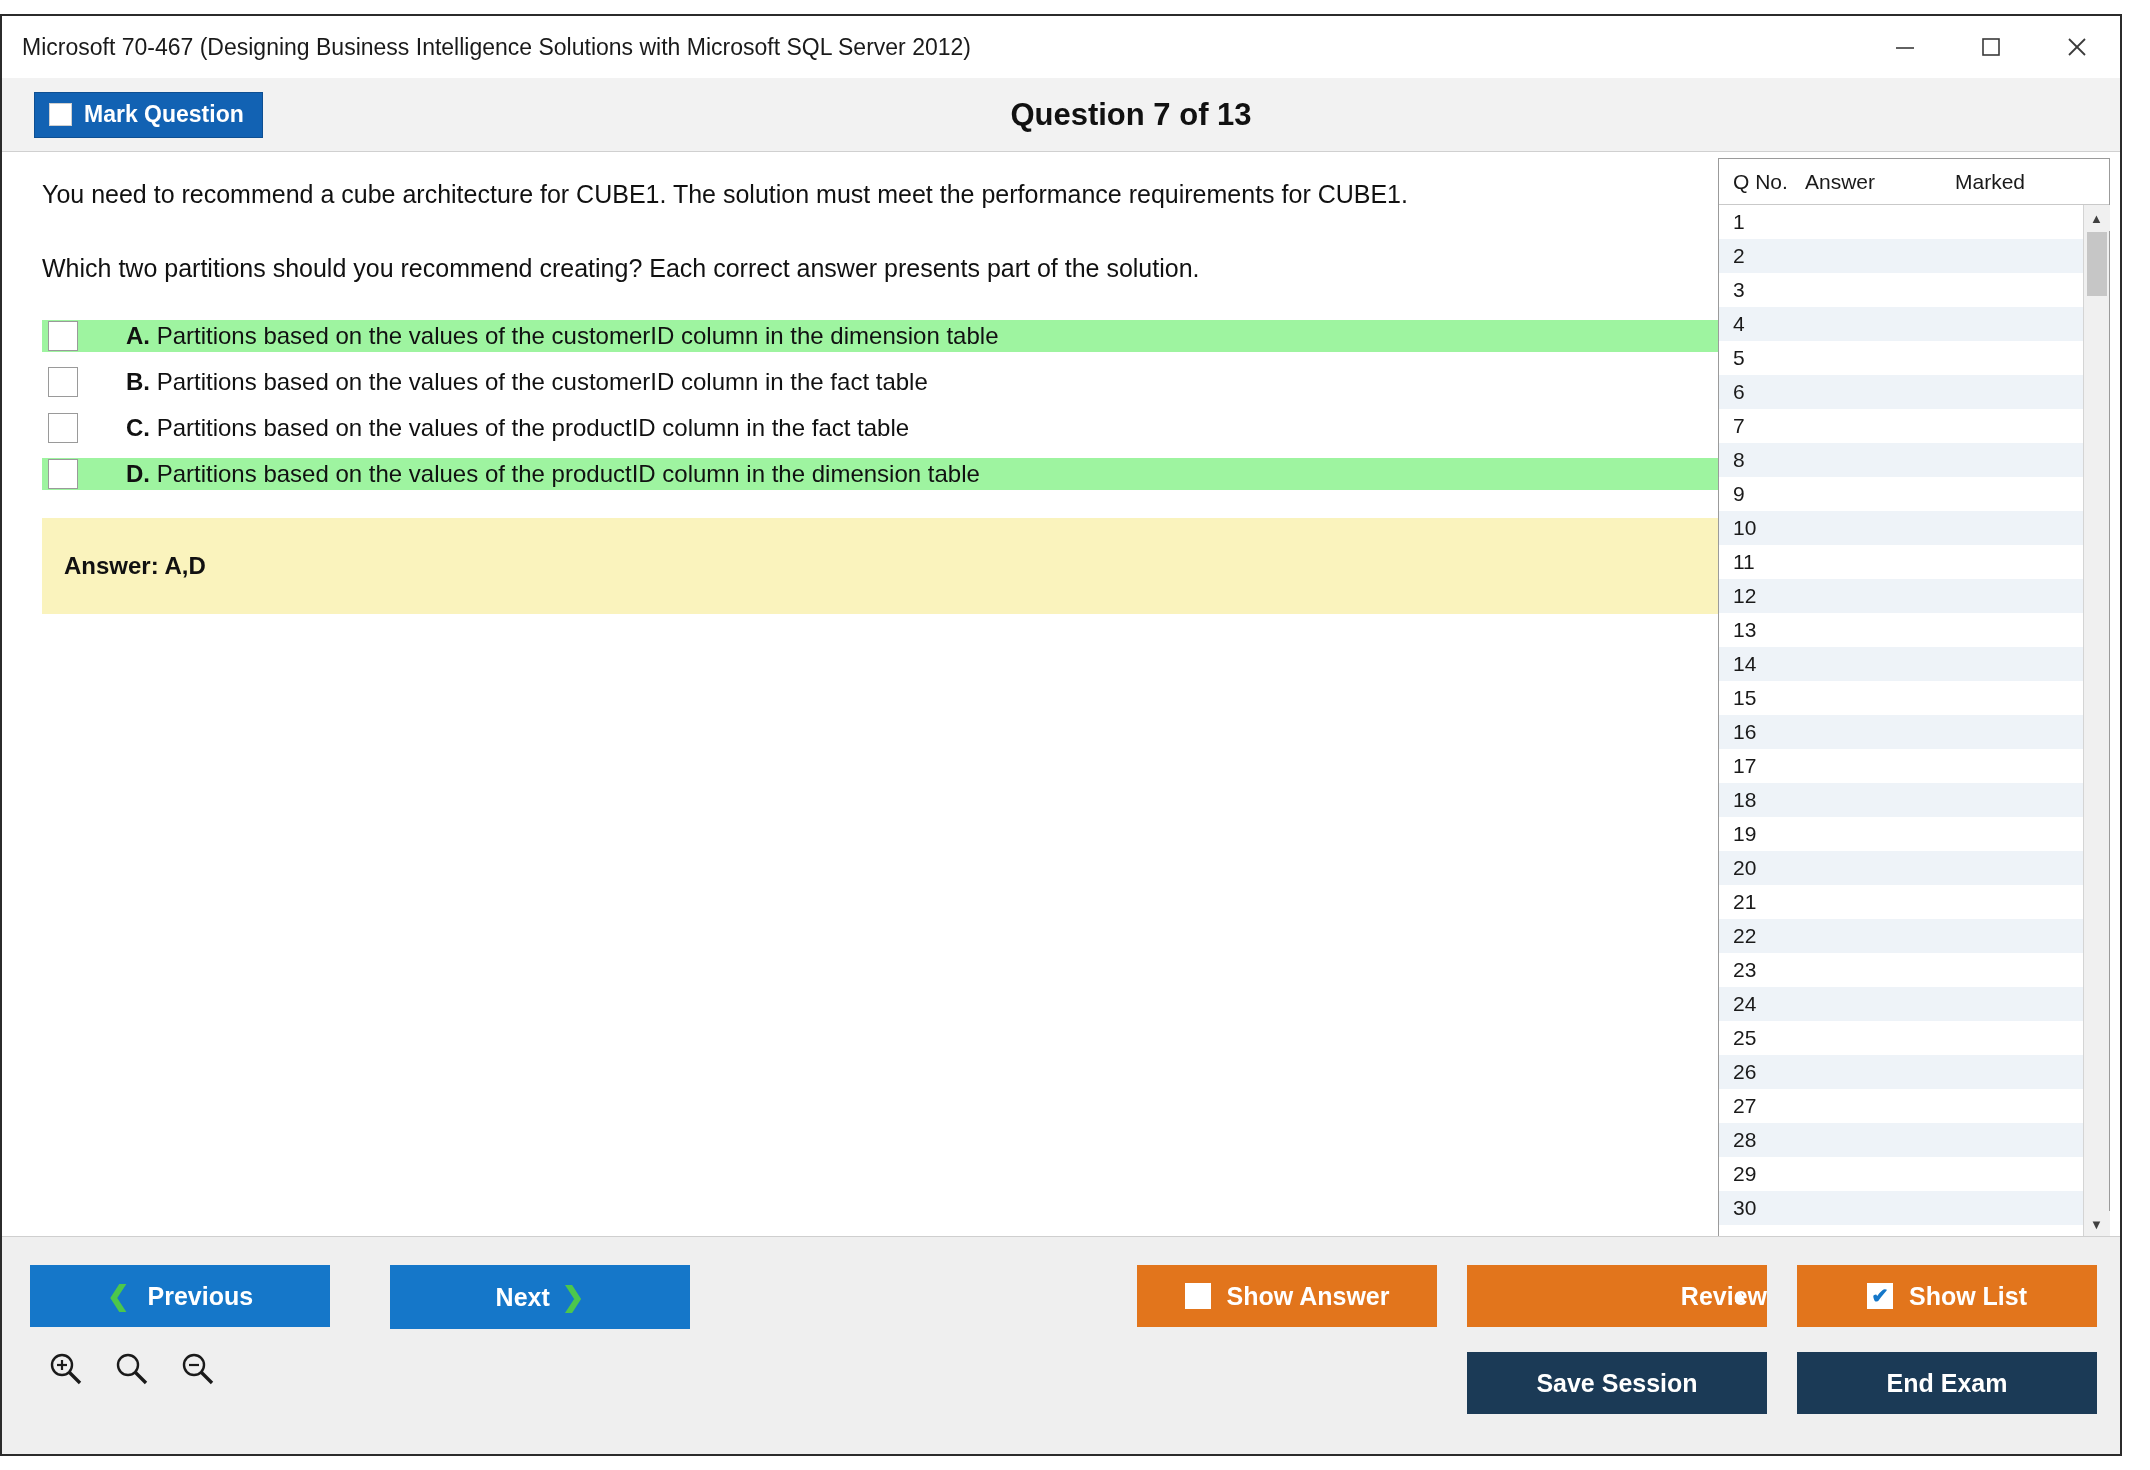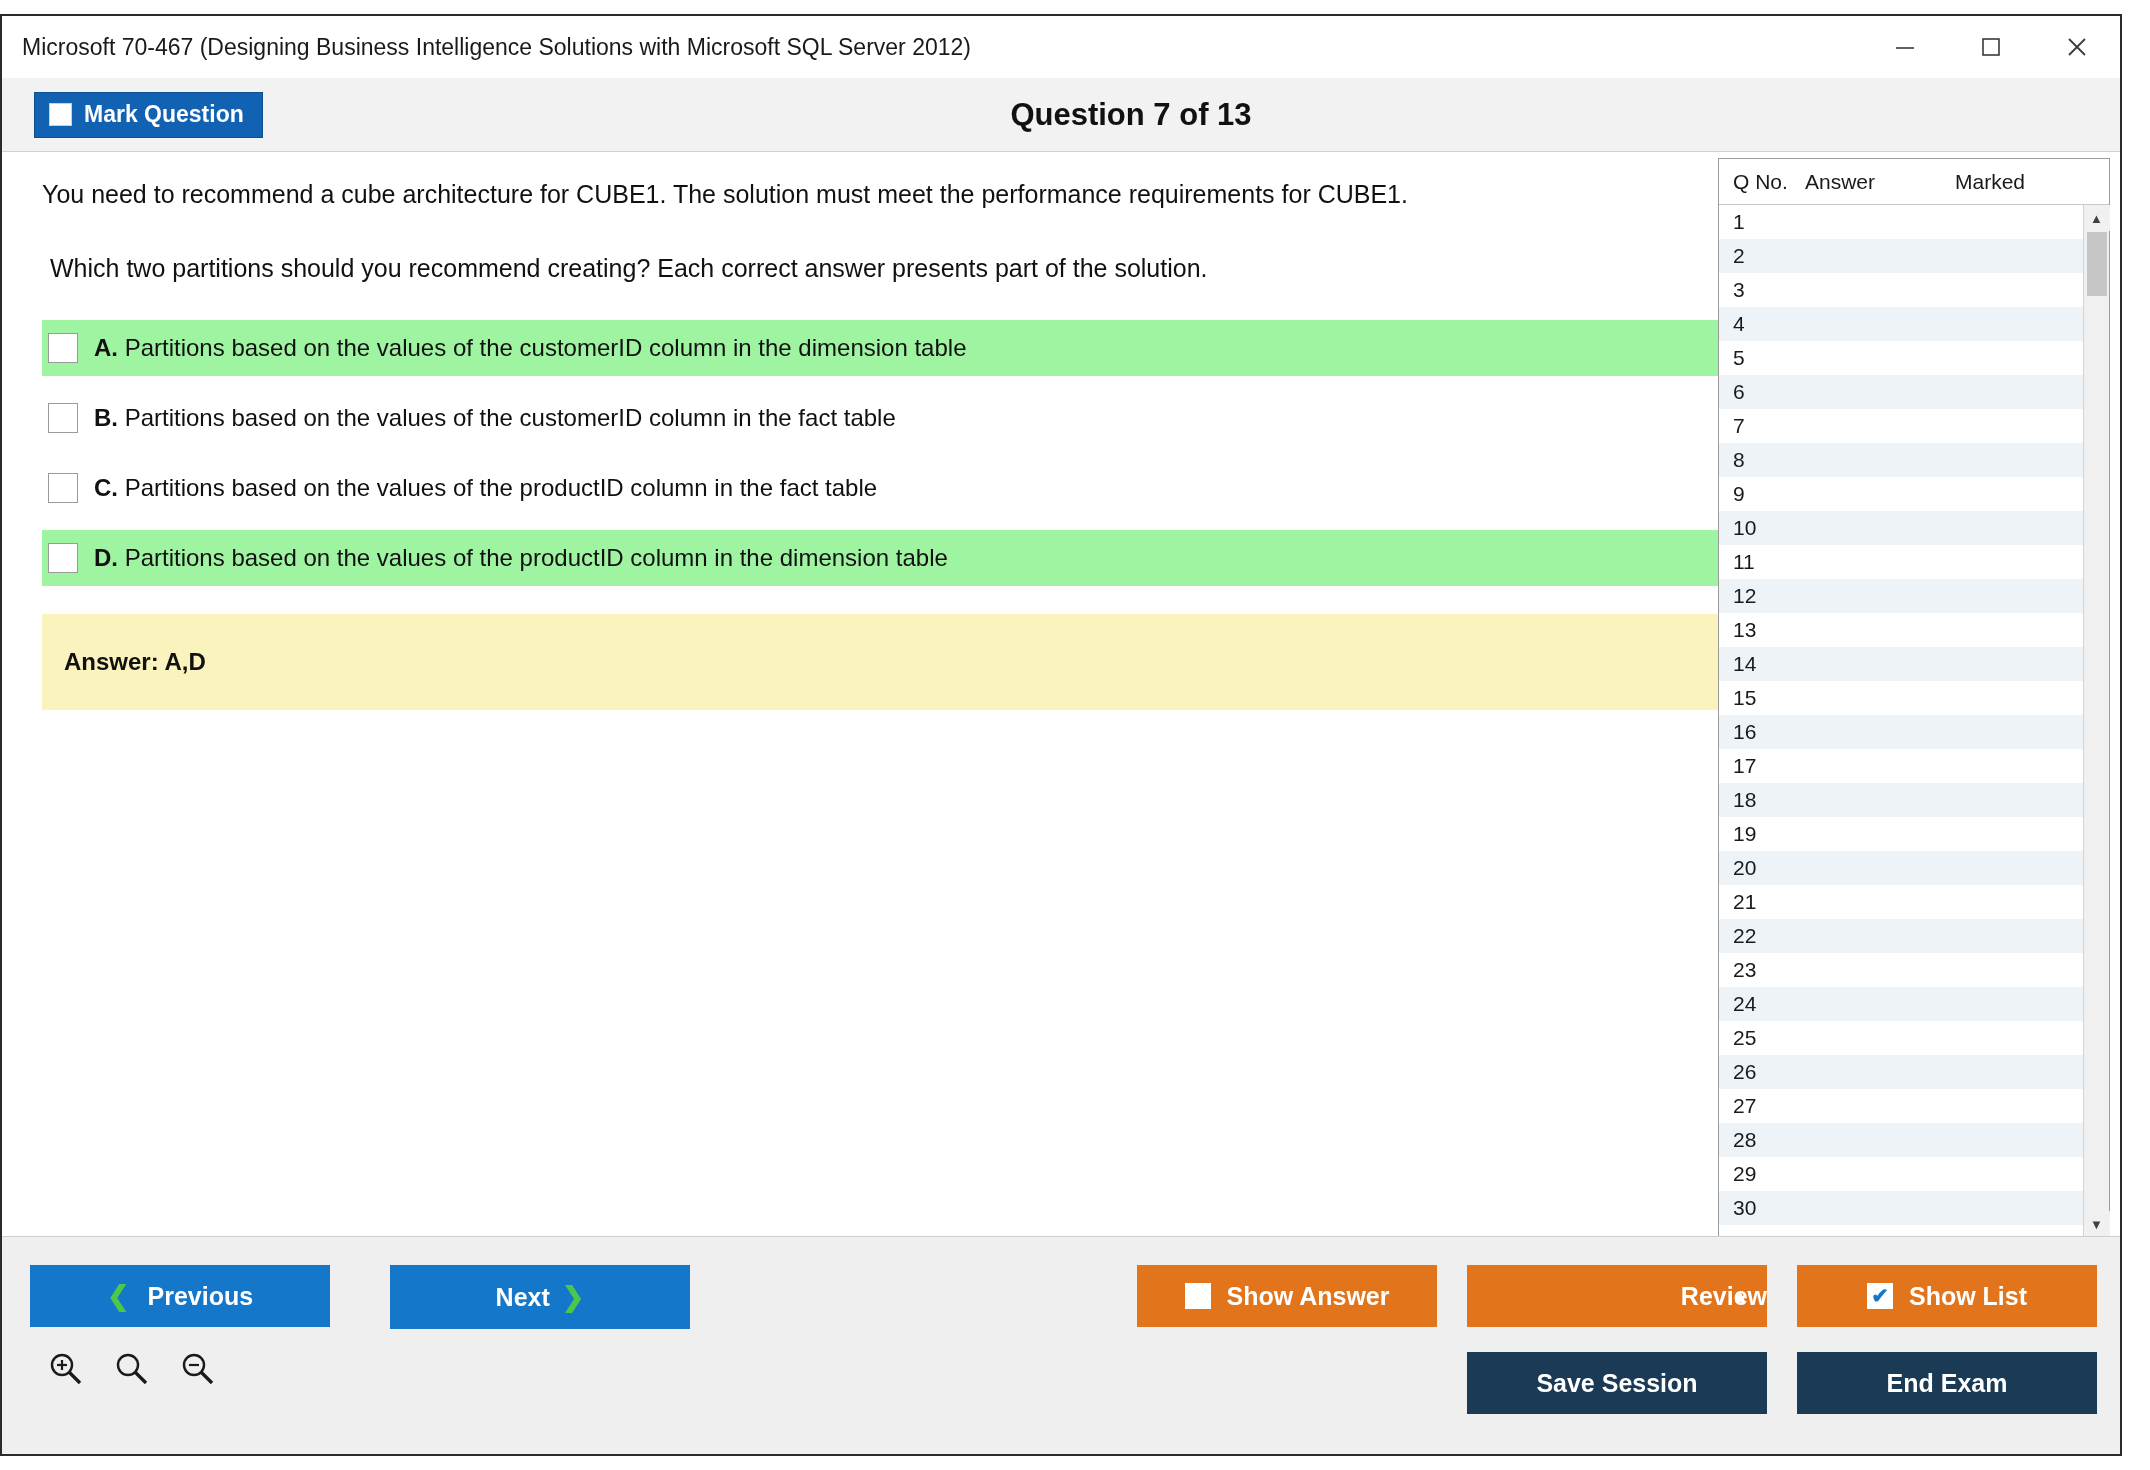--- a/index.html
+++ b/index.html
@@ -97,29 +97,30 @@
     flex: 1 1 auto;
     padding: 26px 30px 0 40px;
     min-width: 0;
   }
   .qtext {
     font-size: 25px;
     color: #111111;
     line-height: 1.35;
     margin-bottom: 40px;
   }
-  .qtext.second { margin-bottom: 34px; margin-left: 8px; }
+  .qtext.second { margin-bottom: 34px; }
 
   .options { width: 1680px; }
   .option {
     display: flex;
     align-items: center;
-    height: 56px;
+    height: 32px;
     margin-bottom: 14px;
     padding-left: 6px;
+    gap: 32px;
   }
   .option.correct { background: #9ef4a0; }
   .option .chk {
     width: 30px; height: 30px;
     background: #ffffff;
     border: 1px solid #9a9a9a;
     flex: 0 0 auto;
     margin-right: 16px;
   }
   .option .label {

